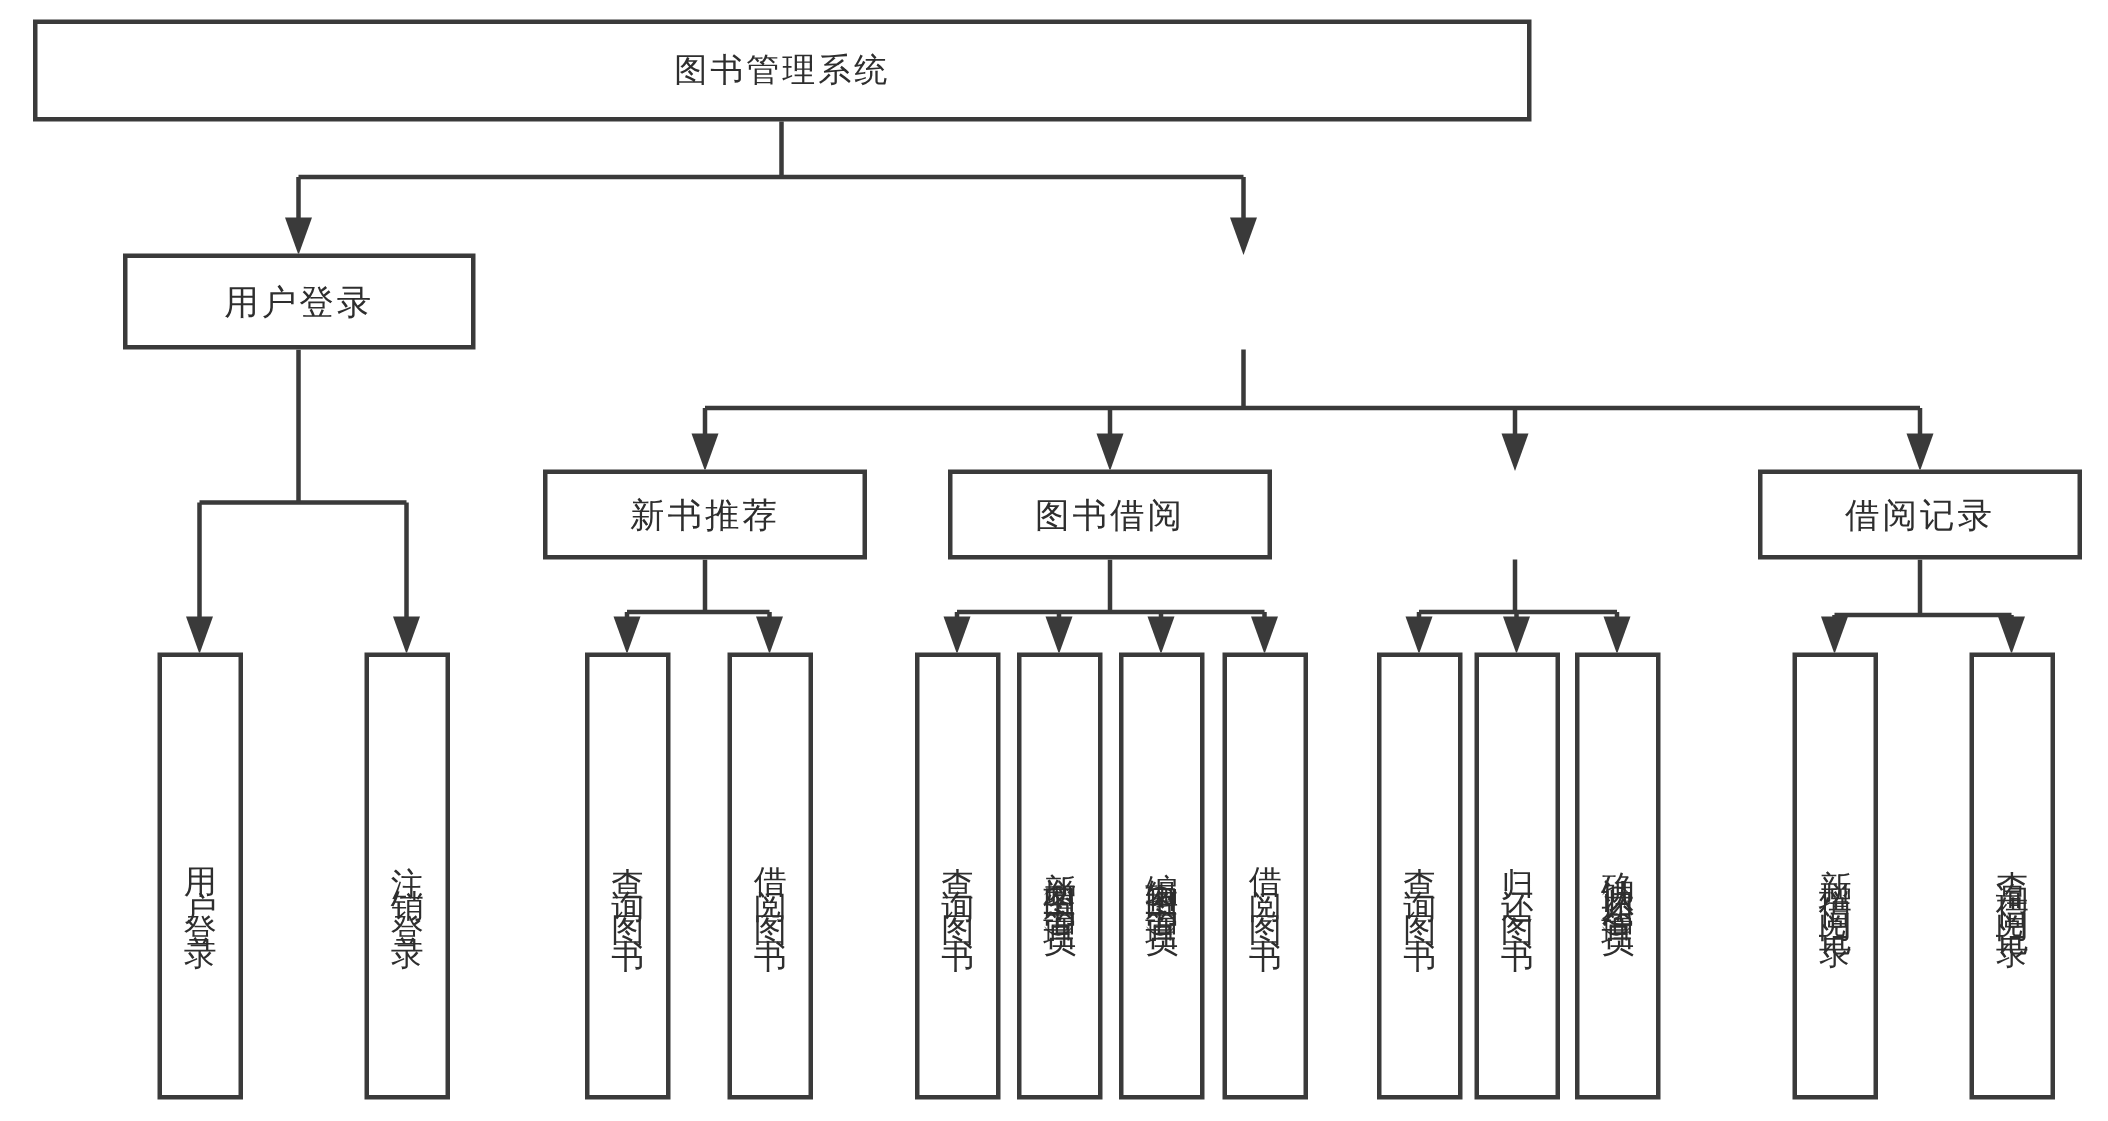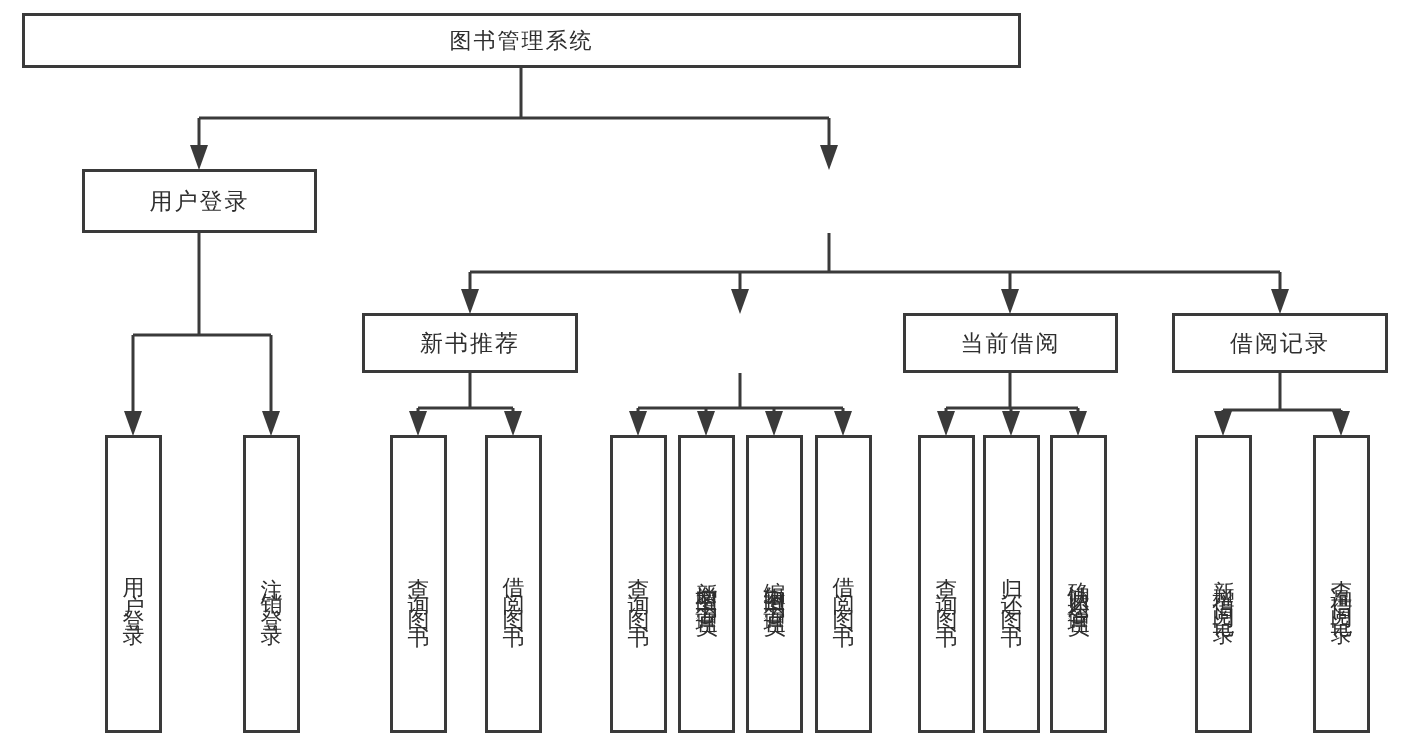--- a/index.html
+++ b/index.html
@@ -127,26 +127,26 @@
       <polygon class="arrow" points="1069,411 1087,411 1078,436"></polygon>
     </g>
 
     <g>
       <path class="line" d="M1280 373 V410 M1223 410 H1341 M1223 410 V413 M1341 410 V413"></path>
       <polygon class="arrow" points="1214,411 1232,411 1223,436"></polygon>
       <polygon class="arrow" points="1332,411 1350,411 1341,436"></polygon>
     </g>
   </svg>
 
-  <div class="box root" style="left:22px; top:13px; width:999px; height:55px;">图书管理系统</div>
+  <div class="box root" style="left:22px; top:13px; width:999px; height:68px;">图书管理系统</div>
 
   <div class="box" style="left:82px; top:169px; width:235px; height:64px;">用户登录</div>
 
   <div class="box" style="left:362px; top:313px; width:216px; height:60px;">新书推荐</div>
-  <div class="box" style="left:903px; top:313px; width:215px; height:60px;">当前借阅</div>
+  <div class="box" style="left:632px; top:313px; width:216px; height:60px;">图书借阅</div>
   <div class="box" style="left:1172px; top:313px; width:216px; height:60px;">借阅记录</div>
 
   <div class="col sp-wide" style="left:105px;">用户登录</div>
   <div class="col sp-wide" style="left:243px;">注销登录</div>
 
   <div class="col sp-wide" style="left:390px;">查询图书</div>
   <div class="col sp-wide" style="left:485px;">借阅图书</div>
 
   <div class="col sp-wide" style="left:610px;">查询图书</div>
   <div class="col sp-tight" style="left:678px;">新增图书（管理员）</div>

